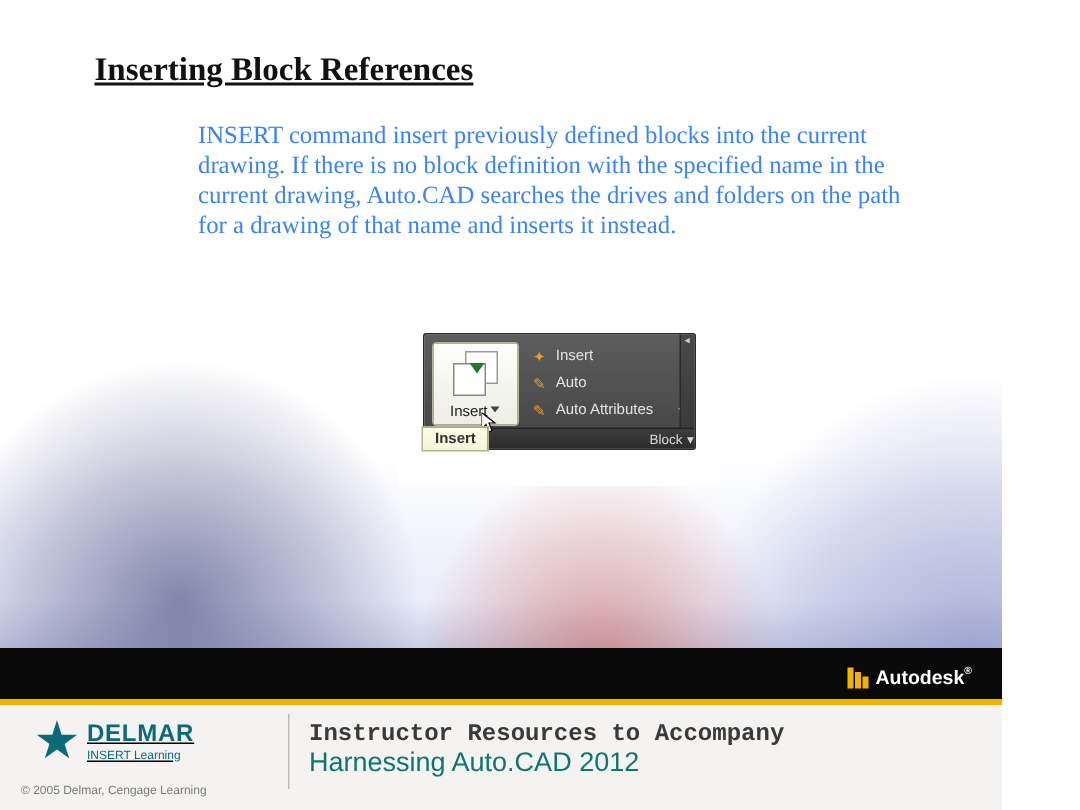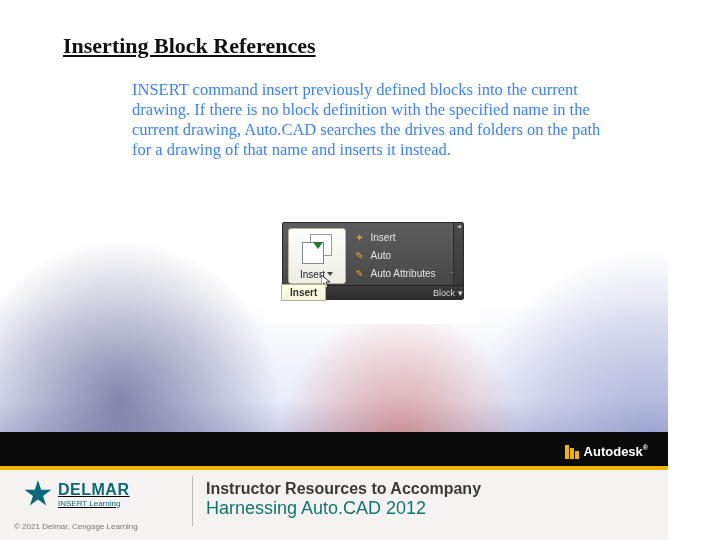--- a/index.html
+++ b/index.html
@@ -47,21 +47,21 @@
   .logo-delmar .star { width: 28px; height: 28px; position: relative; }
   .logo-delmar .star::before { content: ""; position: absolute; inset: 0; background: #0a6a7a; clip-path: polygon(50% 0,61% 35%,98% 35%,68% 57%,79% 91%,50% 70%,21% 91%,32% 57%,2% 35%,39% 35%); }
   .logo-delmar .txt { line-height: 1; }
   .logo-delmar .l1 { font: bold 16px Arial, sans-serif; color: #0a6a7a; letter-spacing: 0.5px; }
   .logo-delmar .l2 { font: 8px Arial, sans-serif; color: #0a6a7a; }
   .logo-delmar .l3 { font: 6px Arial, sans-serif; color: #6a6a6a; }
 
   .footer-sep { position: absolute; left: 192px; top: 476px; width: 1px; height: 50px; background: #bbb; z-index: 3; }
 
   .titleblock { position: absolute; left: 206px; top: 480px; z-index: 3; font-family: "Segoe UI", Arial, sans-serif; color: #3a3a3a; }
-  .titleblock .t1 { font-size: 16px; font-weight: 600; }
+  .titleblock .t1 { font-size: 16px; font-weight: 600; font-family: Liberation Mono, monospace; }
   .titleblock .t2 { font-size: 18px; color: #0f766e; font-weight: 400; }
 
   .logo-autodesk { position: absolute; right: 20px; top: 444px; z-index: 3; color: #fff; font: bold 13px Arial, sans-serif; display: flex; align-items: center; gap: 5px; }
   .logo-autodesk .mark { width: 14px; height: 14px; background:
       linear-gradient(#f0b400,#f0b400) left/4px 14px no-repeat,
       linear-gradient(#f0b400,#f0b400) 5px 3px/4px 11px no-repeat,
       linear-gradient(#f0b400,#f0b400) 10px 6px/4px 8px no-repeat; }
   .logo-autodesk .reg { font-size: 7px; vertical-align: top; }
 
   .copyright { position: absolute; left: 14px; top: 522px; z-index: 3; font: 8px Arial, sans-serif; color: #7a7a7a; }
@@ -133,14 +133,14 @@
     </div>
   </div>
 
   <div class="footer-sep"></div>
 
   <div class="titleblock">
     <div class="t1">Instructor Resources to Accompany</div>
     <div class="t2">Harnessing Auto.CAD 2012</div>
   </div>
 
-  <div class="copyright">© 2021 Delmar, Cengage Learning</div>
+  <div class="copyright">© 2005 Delmar, Cengage Learning</div>
 </div>
 
 </body></html>

